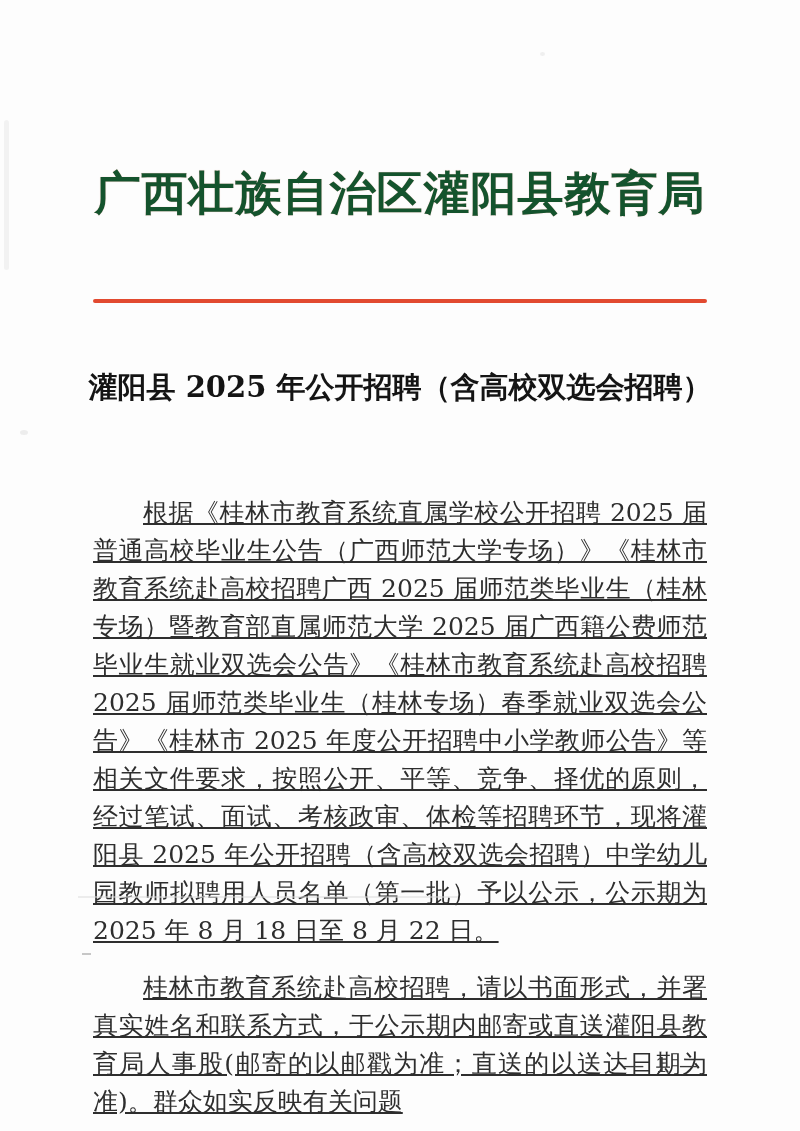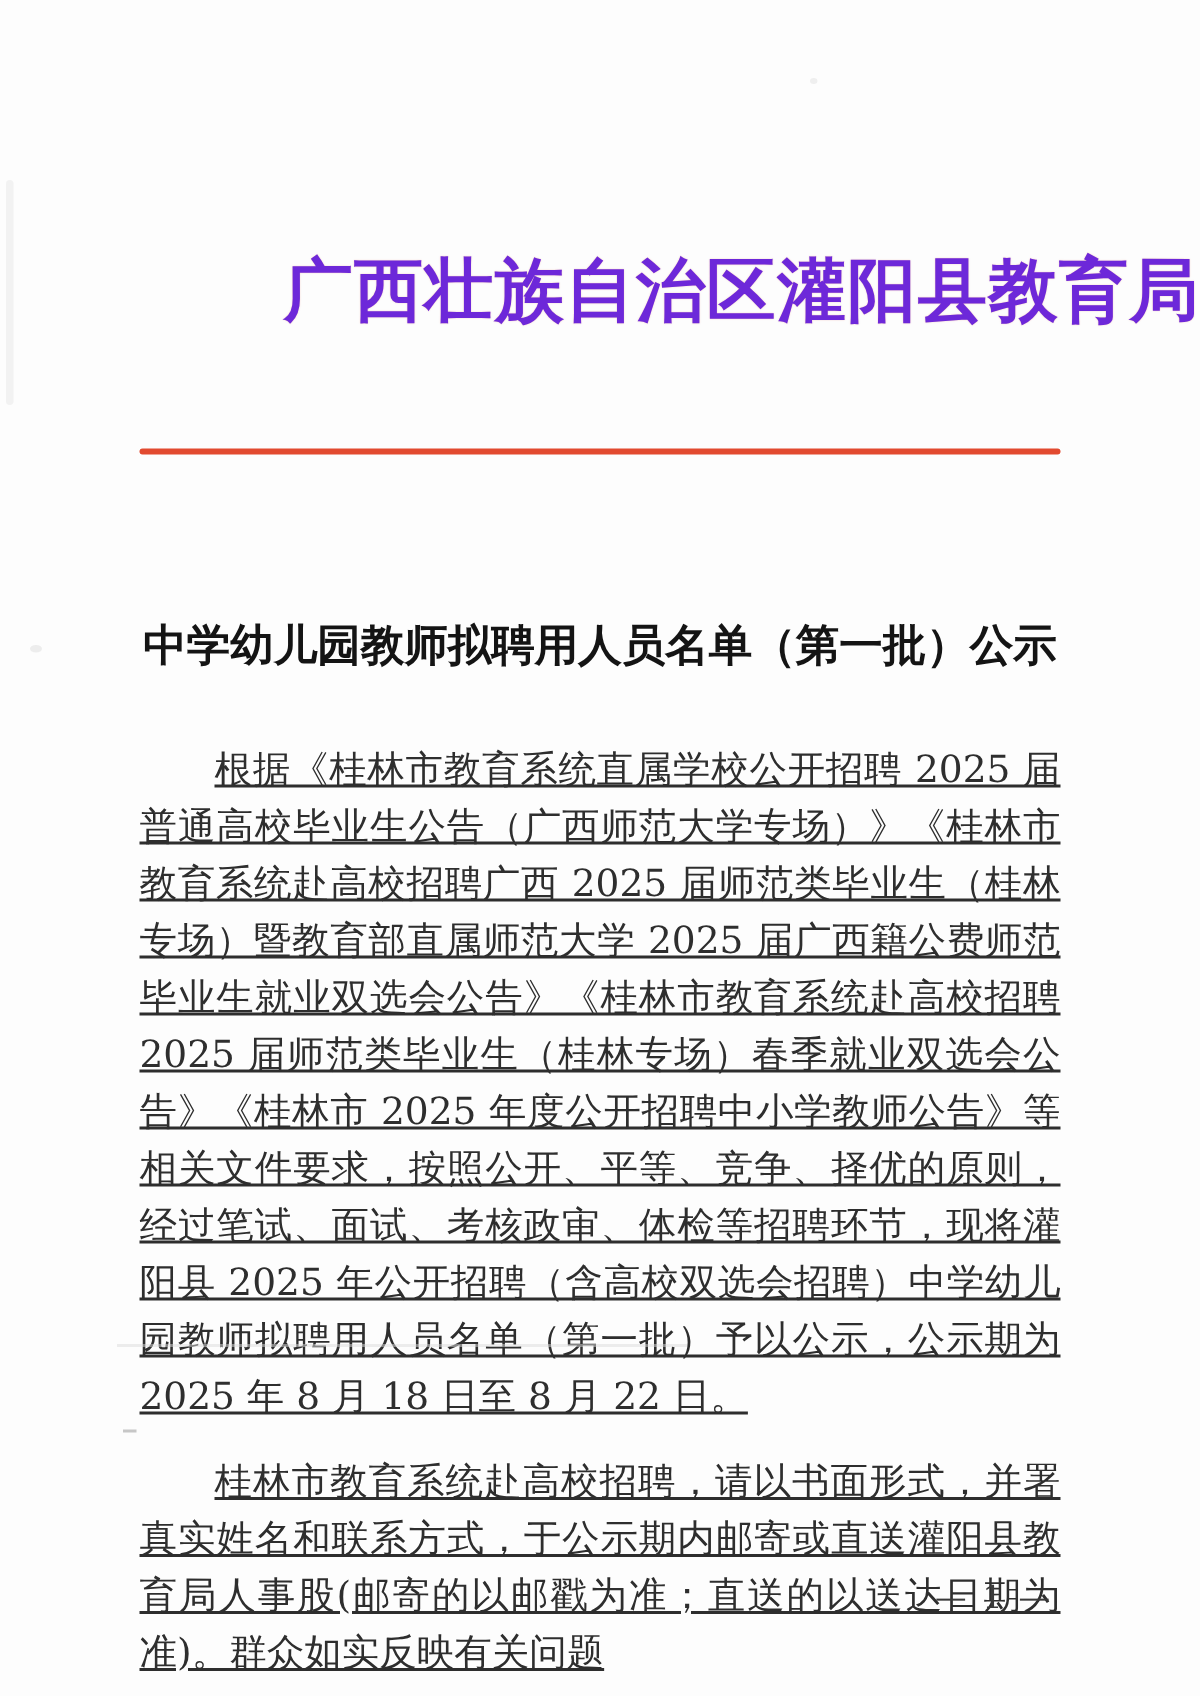--- a/index.html
+++ b/index.html
@@ -15,25 +15,25 @@
     background: #fdfdfd;
     overflow: hidden;
     font-family: "DejaVu Serif", "Liberation Serif", serif;
   }
   
   .letterhead {
     position: absolute;
     top: 163px;
     left: 0;
     width: 100%;
-    text-align: right;
+    text-align: center;
     font-size: 46px;
     font-weight: bold;
     letter-spacing: 1px;
-    color: #6d28d9;
+    color: #14532d;
     text-shadow: 0 0 1px rgba(217, 67, 46, 0.35);
     white-space: nowrap;
   }
   
   .red-rule {
     position: absolute;
     top: 299px;
     left: 93px;
     width: 614px;
     height: 4px;
@@ -137,22 +137,21 @@
 
   <div class="scan-smudge-left"></div>
   <div class="scan-speck-a"></div>
   <div class="scan-speck-b"></div>
 
   <div class="letterhead">广西壮族自治区灌阳县教育局</div>
 
   <div class="red-rule"></div>
 
   <h1 class="doc-title">
-    <br>
-    <span>中学幼儿园教师拟聘用人员名单（第一批）公示</span>
+    <span>灌阳县 2025 年公开招聘（含高校双选会招聘）</span><br>
   </h1>
 
   <div class="body-text">
     <p>根据《桂林市教育系统直属学校公开招聘 2025 届普通高校毕业生公告（广西师范大学专场）》《桂林市教育系统赴高校招聘广西 2025 届师范类毕业生（桂林专场）暨教育部直属师范大学 2025 届广西籍公费师范毕业生就业双选会公告》《桂林市教育系统赴高校招聘 2025 届师范类毕业生（桂林专场）春季就业双选会公告》《桂林市 2025 年度公开招聘中小学教师公告》等相关文件要求，按照公开、平等、竞争、择优的原则，经过笔试、面试、考核政审、体检等招聘环节，现将灌阳县 2025 年公开招聘（含高校双选会招聘）中学幼儿园教师拟聘用人员名单（第一批）予以公示，公示期为 2025 年 8 月 18 日至 8 月 22 日。</p>
     <p>桂林市教育系统赴高校招聘，请以书面形式，并署真实姓名和联系方式，于公示期内邮寄或直送灌阳县教育局人事股(邮寄的以邮戳为准；直送的以送达日期为准)。群众如实反映有关问题</p>
   </div>
 
   <div class="scan-streak"></div>
   <div class="scan-dash"></div>
 

